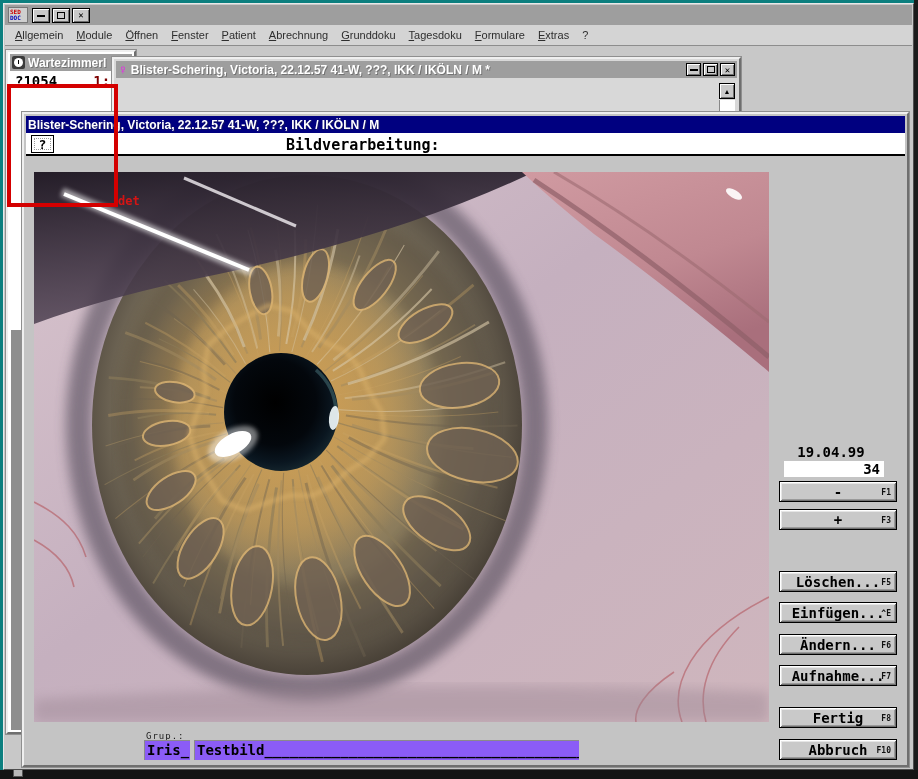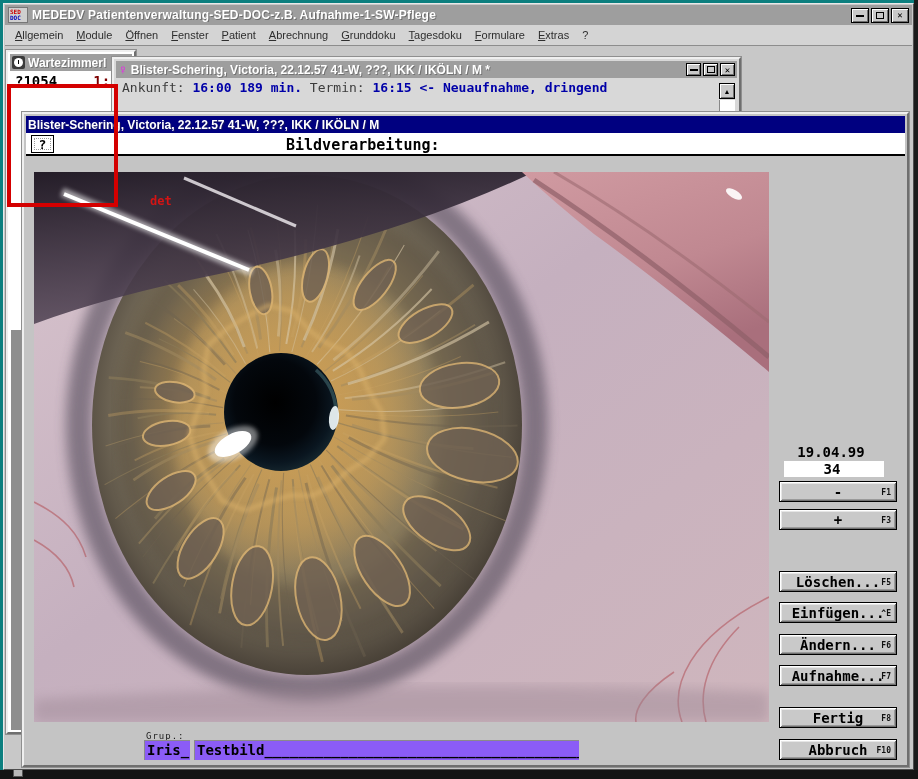--- a/index.html
+++ b/index.html
@@ -84,53 +84,52 @@
             display:flex;align-items:center;justify-content:center;cursor:default;}
   .iw-title{position:absolute;left:260px;top:3px;font-weight:bold;font-size:15px;color:#000;
             font-family:"DejaVu Sans Mono",monospace;}
   .photo{position:absolute;left:10px;top:58px;width:735px;height:550px;background:#c9b4c0;overflow:hidden;}
   .photo svg{display:block;width:735px;height:550px;}
 
   .panel-date{position:absolute;left:757px;top:330px;width:100px;text-align:center;font-weight:bold;font-size:14px;
               font-family:"DejaVu Sans Mono",monospace;color:#000;}
   .panel-count{position:absolute;left:760px;top:347px;width:100px;height:16px;background:#fff;
                font-weight:bold;font-size:14px;font-family:"DejaVu Sans Mono",monospace;
-               text-align:center;padding-right:4px;line-height:16px;}
+               text-align:right;padding-right:4px;line-height:16px;}
   .panel-btn{position:absolute;left:755px;width:118px;height:21px;background:#c9c9c9;border:1px solid #000;
              box-shadow:inset 1px 1px 0 #fff,inset -1px -1px 0 #707070,inset 2px 2px 0 #e6e6e6,inset -2px -2px 0 #9a9a9a;
              display:flex;align-items:center;justify-content:center;cursor:default;padding:0;}
   .pb-label{font-weight:bold;font-size:14px;color:#000;font-family:"DejaVu Sans Mono",monospace;}
   .pb-key{position:absolute;right:5px;top:6px;font-size:8px;font-weight:bold;color:#111;
           font-family:"DejaVu Sans Mono",monospace;}
 
   .small-lbl{position:absolute;font-size:9px;letter-spacing:1px;color:#1d1d1d;font-family:"DejaVu Sans Mono",monospace;}
   .field{position:absolute;background:#8b5cf6;border-top:1px solid #8a8a8a;border-left:1px solid #8a8a8a;height:20px;
          font-weight:bold;font-size:14px;font-family:"DejaVu Sans Mono",monospace;color:#000;
          line-height:19px;padding-left:2px;white-space:nowrap;overflow:hidden;}
 
   
   .red-rect{position:absolute;left:2px;top:38px;width:111px;height:123px;border:4px solid #d40000;z-index:10;}
   .red-frag{position:absolute;left:113px;top:148px;z-index:10;color:#d41414;font-weight:bold;font-size:12px;
-            font-family:"DejaVu Sans Mono",monospace;margin-left:32px;}
+            font-family:"DejaVu Sans Mono",monospace;}
 </style>
 </head>
 <body>
 
 <div class="edge-right"></div>
 <div class="edge-bottom"></div>
 <div class="corner-notch"></div>
 
 <div class="app">
 
   <div class="titlebar">
     <span class="applogo">
       <i>SED</i>
       <i class="b">DOC</i>
     </span>
-    <span class="apptitle">MEDEDV Patientenverwaltung-SED-DOC-z.B. Aufnahme-1-SW-Pflege</span>
     <span class="winctl">
       <span class="ctl">
           <span class="mn"></span>
         </span>
       <span class="ctl">
           <span class="sq"></span>
         </span>
       <span class="ctl">✕</span>
     </span>
   </div>
@@ -172,21 +171,20 @@
         <span class="winctl">
           <span class="ctl" style="width:15px;height:13px;">
               <span class="mn"></span>
             </span>
           <span class="ctl" style="width:15px;height:13px;">
               <span class="sq"></span>
             </span>
           <span class="ctl" style="width:15px;height:13px;">✕</span>
         </span>
       </div>
-      <div class="pw-line" style="top:22px;"><span class="lbl">Ankunft: </span><span class="val">16:00</span><span class="lbl">  </span><span class="val">189 min.</span><span class="lbl"> Termin: </span><span class="val">16:15</span><span class="val"> &lt;- Neuaufnahme, dringend</span></div>
       <div class="scrollbtn" style="right:4px;top:24px;">▲</div>
       <div class="scrolltrack" style="right:4px;top:41px;width:16px;height:14px;"></div>
     </div>
 
     <div class="win" id="iw">
       <div class="tb blue">
         <span class="t">Blister-Schering, Victoria, 22.12.57 41-W, ???, IKK / IKÖLN / M</span>
       </div>
       <div class="iw-head">
         <button class="help-btn">?</button>

